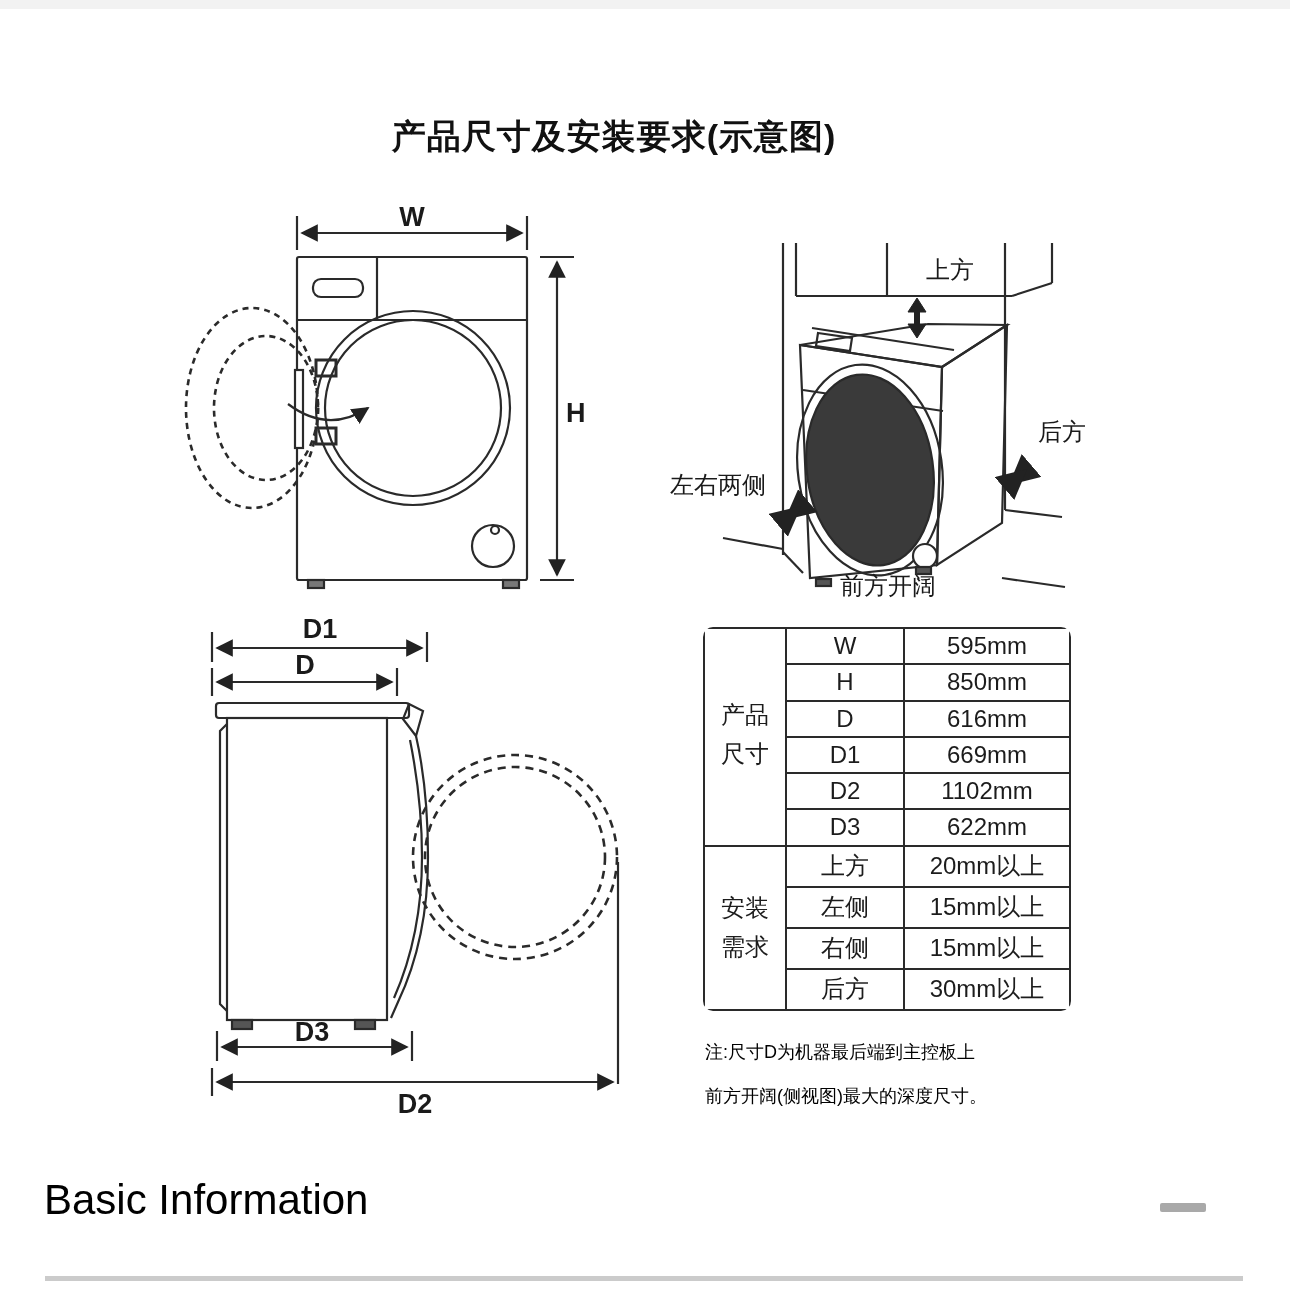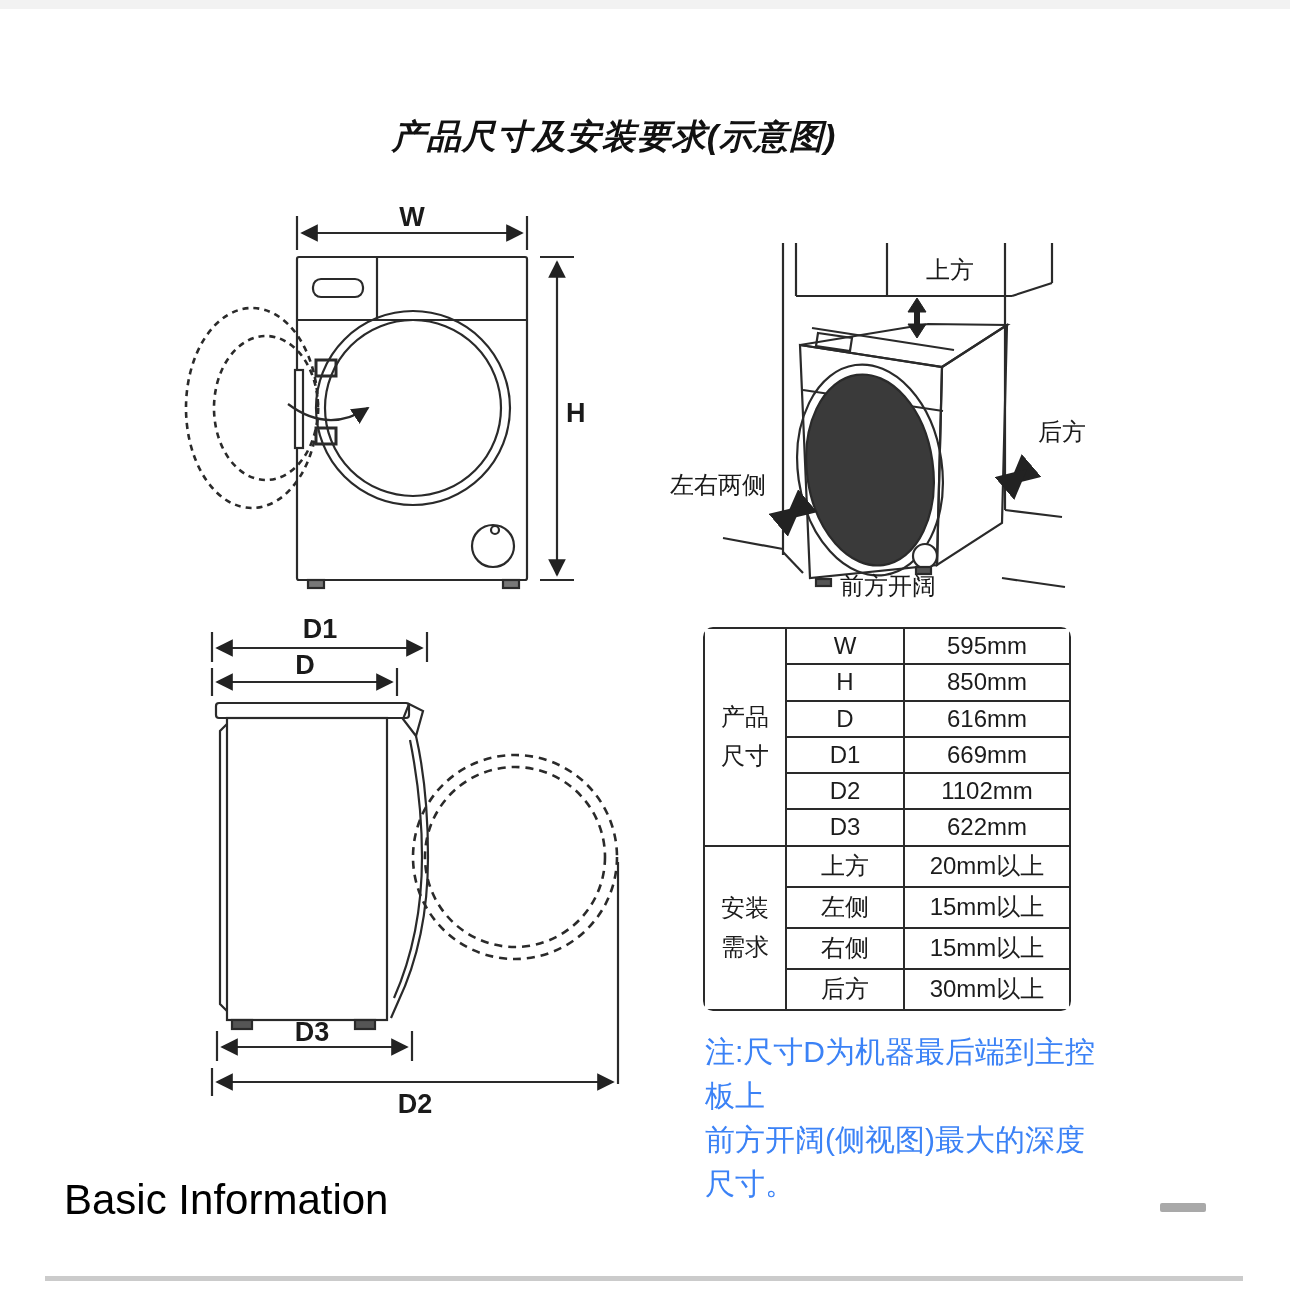--- a/index.html
+++ b/index.html
@@ -1,34 +1,34 @@
 <!DOCTYPE html>
 <html><head>
 <meta charset="utf-8">
 <style>
   html,body{margin:0;padding:0;background:#ffffff;}
   body{font-family:"Liberation Sans","DejaVu Sans",sans-serif;color:#1a1a1a;}
   .page{position:relative;width:1290px;height:1296px;background:#ffffff;overflow:hidden;}
   .top-strip{position:absolute;left:0;top:0;width:1290px;height:9px;background:#f2f2f2;}
   .diagram-title{position:absolute;left:0;top:114px;width:1228px;text-align:center;
-    font-size:34px;font-weight:600;letter-spacing:1px;color:#111;font-style:italic;}
+    font-size:34px;font-weight:600;letter-spacing:1px;color:#111;}
   .svg-abs{position:absolute;}
   svg text{font-family:"Liberation Sans","DejaVu Sans",sans-serif;fill:#1a1a1a;}
   .dim-label{font-size:27px;font-weight:700;}
   .cn-label{font-size:24px;font-weight:400;}
   
   .spec-table-wrap{position:absolute;left:703px;top:627px;width:368px;height:384px;
     border-radius:10px;overflow:hidden;}
   table.spec{border-collapse:collapse;width:100%;height:100%;table-layout:fixed;}
   table.spec td{border:2px solid #2a2a2a;text-align:center;vertical-align:middle;
     font-size:24px;color:#1c1c1c;padding:0;}
   td.group-cell{white-space:pre-line;line-height:1.6;font-size:24px;}
-  .note{position:absolute;left:705px;top:1030px;width:395px;font-size:30px;
-    line-height:44px;color:#3b82f6;}
-  .section-heading{position:absolute;left:64px;top:1176px;font-size:42px;
+  .note{position:absolute;left:705px;top:1030px;width:395px;font-size:18px;
+    line-height:44px;color:#000000;}
+  .section-heading{position:absolute;left:44px;top:1176px;font-size:42px;
     font-weight:400;color:#000;}
   .collapse-dash{position:absolute;left:1160px;top:1203px;width:46px;height:9px;
     background:#a9a9a9;border-radius:2px;}
   .bottom-divider{position:absolute;left:45px;top:1276px;width:1198px;height:5px;
     background:#cbcbcb;}
 </style>
 </head>
 <body>
 
 <div class="page">
@@ -165,21 +165,21 @@
     <text class="dim-label" x="150" y="28" text-anchor="middle">D1</text>
     <text class="dim-label" x="135" y="64" text-anchor="middle">D</text>
     <text class="dim-label" x="142" y="431" text-anchor="middle">D3</text>
     <text class="dim-label" x="245" y="503" text-anchor="middle">D2</text>
   </svg>
 
   <div class="spec-table-wrap">
     <table class="spec">
       <tbody>
           <tr>
-        <td class="group-cell" rowspan="6" style="width:80px;">产品
+        <td class="group-cell" rowspan="6" style="width:80px;font-family:Liberation Mono, monospace;">产品
 尺寸</td>
         <td style="width:116px;">W</td>
         <td>595mm</td>
       </tr>
       <tr>
         <td>H</td>
         <td>850mm</td>
       </tr>
       <tr>
         <td>D</td>

